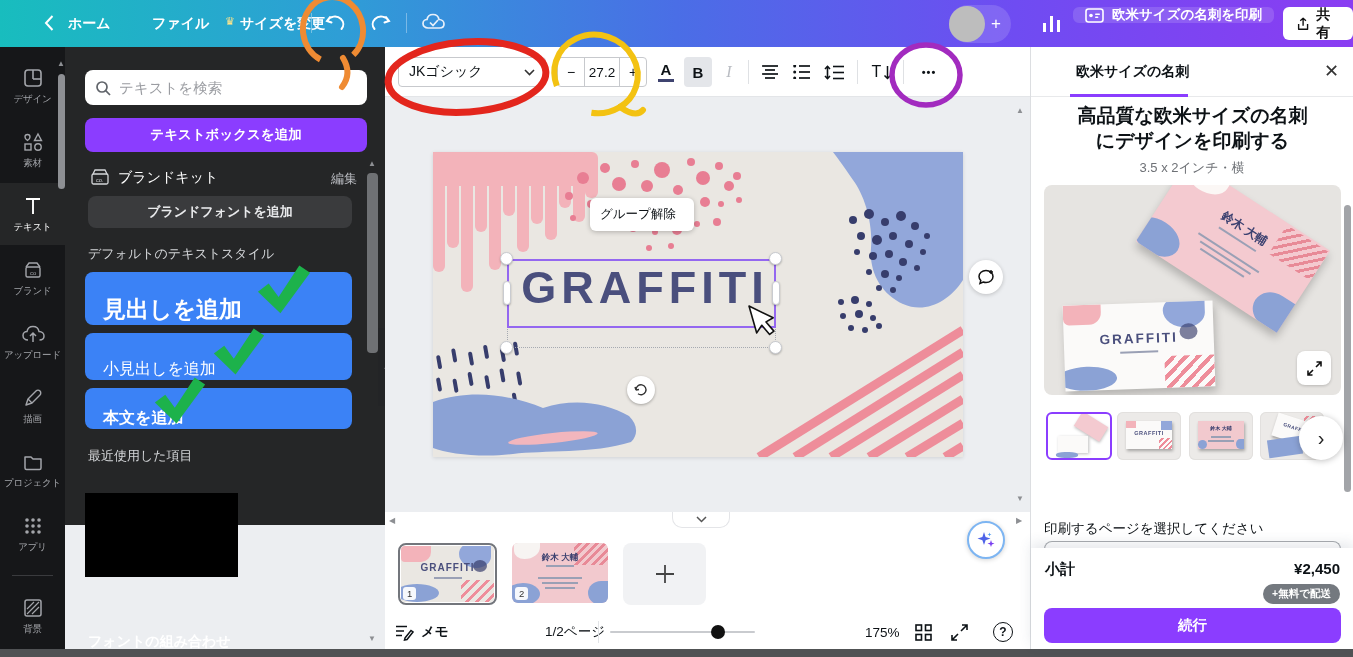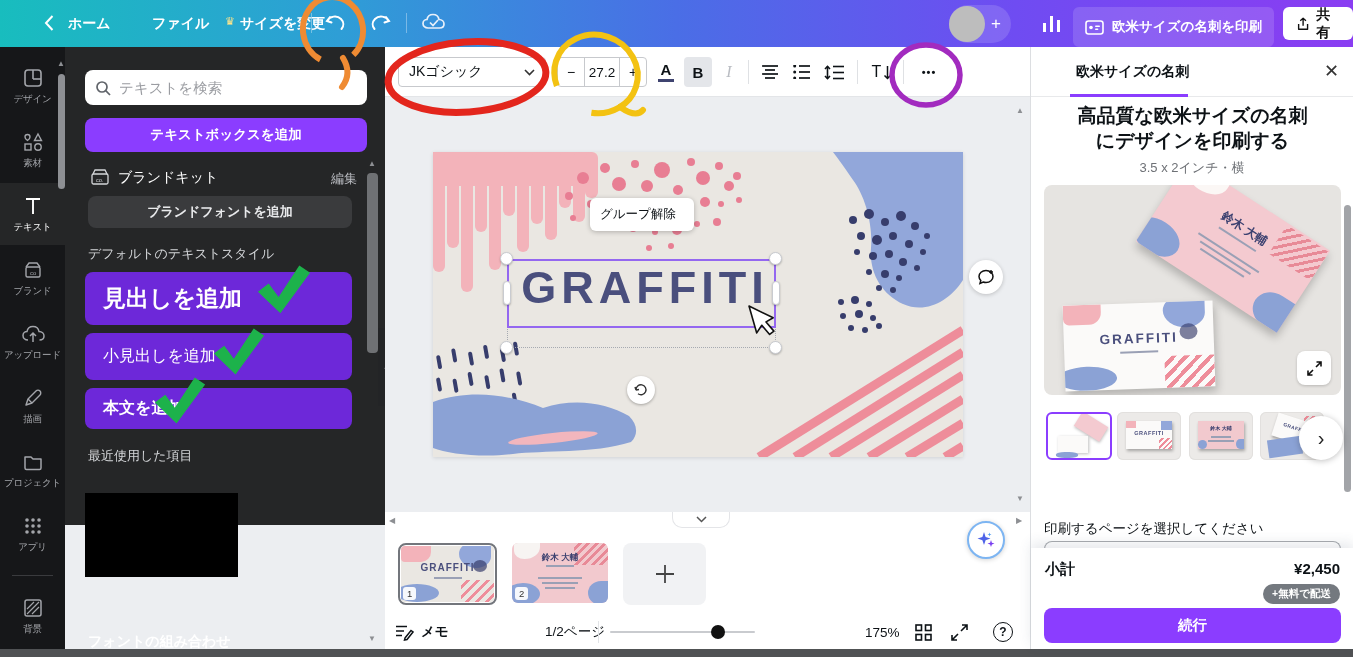--- a/index.html
+++ b/index.html
@@ -7,21 +7,21 @@
   body { font-family:"Liberation Sans","DejaVu Sans",sans-serif; }
   #app { position:relative; width:1353px; height:657px; overflow:hidden; background:#eceef1; }
 
   .abs { position:absolute; }
 
   
   #topbar { position:absolute; left:0; top:0; width:1353px; height:47px;
     background:linear-gradient(90deg,#18bdbe 0%,#2e9ed6 25%,#4a6ee6 50%,#6f4cf2 75%,#8a3df2 100%); color:#fff; }
   #topbar .navtxt { font-size:14px; font-weight:bold; color:#fff; }
   .vdiv { width:1px; height:20px; background:rgba(255,255,255,.35); }
-  #print-btn { background:rgba(255,255,255,.14); border-radius:6px; height:40px; padding:0 12px;
+  #print-btn { background:rgba(255,255,255,.14); border-radius:6px; height:16px; padding:0 12px;
     display:flex; align-items:center; gap:8px; font-size:13.5px; font-weight:bold; color:#fff; }
   #share-btn { background:#fff; border-radius:6px; height:33px; padding:0 14px;
     display:flex; align-items:center; gap:7px; font-size:14px; font-weight:bold; color:#111; }
   #avatar-group { background:rgba(255,255,255,.14); border-radius:20px; height:38px; padding:0 10px 0 0;
     display:flex; align-items:center; gap:6px; }
   #avatar { width:36px; height:36px; border-radius:50%; background:#bdbdbd; }
 
   
   #sidebar { position:absolute; left:0; top:47px; width:65px; height:602px; background:#161719; }
   .sb-item { position:absolute; left:0; width:65px; height:62px; display:flex; flex-direction:column;
@@ -33,22 +33,22 @@
   
   #panel { position:absolute; left:65px; top:47px; width:320px; height:478px; background:#252627; }
   #search-box { position:absolute; left:20px; top:23px; width:282px; height:35px; background:#fff;
     border-radius:8px; display:flex; align-items:center; padding:0 10px; gap:8px; }
   #search-box input { border:none; outline:none; font-size:14.5px; width:220px; color:#333;
     font-family:inherit; background:transparent; }
   #search-box input::placeholder { color:#9a9ca1; }
   #add-textbox { position:absolute; left:20px; top:71px; width:282px; height:34px; background:#8b3dff;
     border:none; border-radius:8px; color:#fff; font-weight:bold; font-size:13.5px; font-family:inherit; cursor:pointer; }
   .panel-label { color:#d4d6d9; font-size:13px; }
-  .panel-card { position:absolute; left:20px; width:267px; background:#6d28d9; border-radius:8px;
-    color:#fff; display:flex; align-items:center; padding-left:18px; cursor:pointer; }
+  .panel-card { position:absolute; left:20px; width:267px; background:#3b82f6; border-radius:8px;
+    color:#fff; display:flex; align-items:flex-end; padding-left:18px; cursor:pointer; }
   #brandfont-btn { position:absolute; left:23px; top:149px; width:264px; height:32px; background:#3a3b3d;
     border:none; border-radius:8px; color:#e9eaec; font-size:13px; font-weight:bold; font-family:inherit; cursor:pointer; }
   #recent-black { position:absolute; left:20px; top:446px; width:153px; height:84px; background:#000; }
   .pscroll-thumb { position:absolute; background:#6f7174; border-radius:4px; }
   .scroll-arrow { position:absolute; font-size:8px; color:#8d8f93; line-height:1; }
 
   
   #collapse-handle { position:absolute; left:378px; top:328px; width:19px; height:78px; background:#232426;
     border-radius:0 11px 11px 0; color:#cfd1d5; display:flex; align-items:center; justify-content:center;
     font-size:11px; cursor:pointer; }

